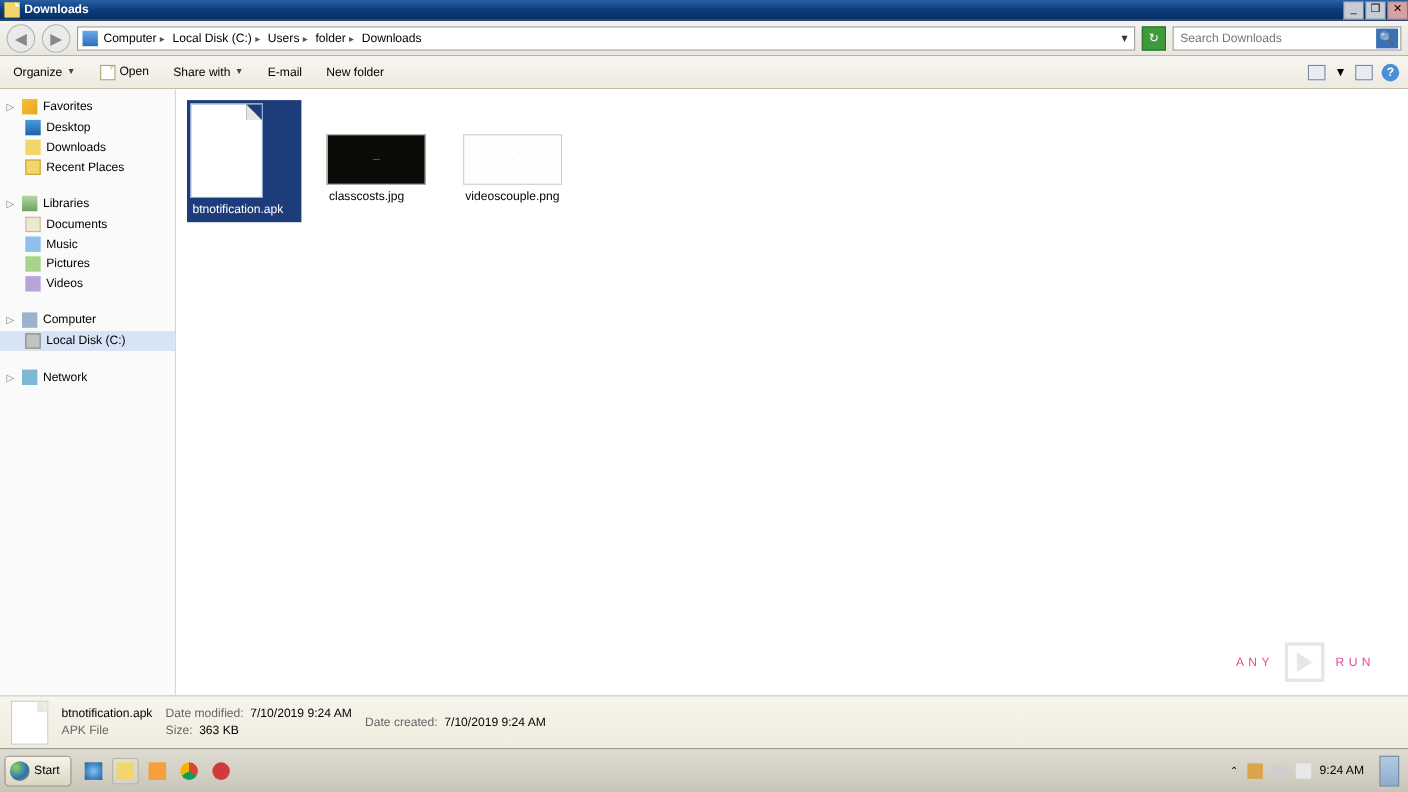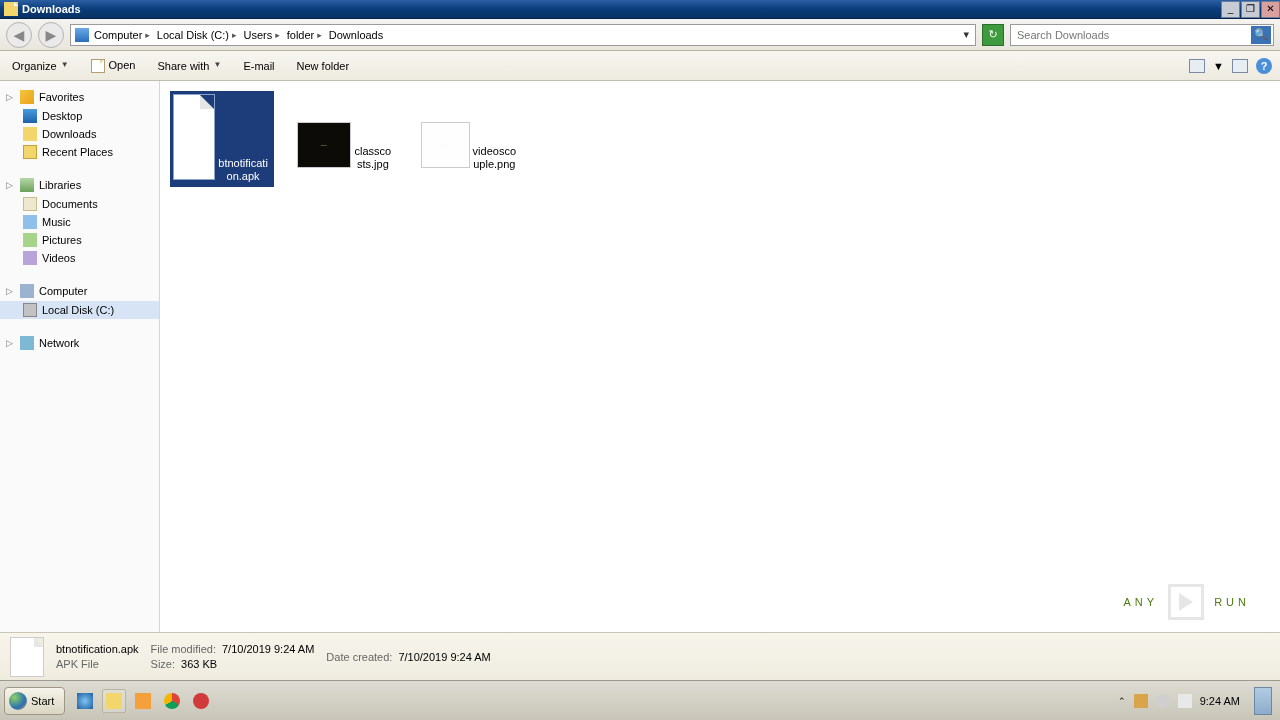--- a/index.html
+++ b/index.html
@@ -12,21 +12,21 @@
 .titlebar .wbtn { width:19px; height:17px; background:#c7ccd4; border:1px solid #6b7d99; margin-left:1px; display:flex; align-items:center; justify-content:center; color:#000; font-size:10px; line-height:1; }
 .titlebar .wbtn.close { background:#d9a0a0; }
 .navbar { height:32px; background:linear-gradient(#f4f3ef,#e9e6dd); border-bottom:1px solid #b8b4a4; display:flex; align-items:center; padding:0 6px; gap:6px; }
 .navbtn { width:26px; height:26px; border-radius:50%; background:#eaeaea; border:1px solid #b3b3b3; display:flex; align-items:center; justify-content:center; color:#888; font-size:14px; }
 .addrwrap { flex:1; display:flex; align-items:center; background:#fff; height:22px; border:1px solid #9a9a9a; padding:0 2px 0 4px; }
 .addrwrap .addricon{width:14px;height:14px;background:linear-gradient(#6aa9e8,#2a6fbb);margin-right:3px;}
 .crumb { display:flex; align-items:center; padding:0 2px; cursor:default; }
 .crumb .sep{ color:#555; margin:0 3px; font-size:9px; }
 .addrwrap .ddarr{ margin-left:auto; color:#333; padding:0 4px; }
 .refresh { width:22px; height:22px; background:#3d9b3d; border:1px solid #2b6f2b; display:flex; align-items:center; justify-content:center; color:#fff; }
-.searchwrap { width:264px; height:22px; background:#fff; border:1px solid #9a9a9a; display:flex; align-items:center; padding:0 2px 0 6px; color:#777; }
+.searchwrap { width:208px; height:22px; background:#fff; border:1px solid #9a9a9a; display:flex; align-items:center; padding:0 2px 0 6px; color:#777; }
 .searchwrap .sbtn{ margin-left:auto; width:20px; height:18px; background:#3b72b5; display:flex; align-items:center; justify-content:center; color:#fff; }
 .toolbar { height:30px; background:linear-gradient(#f7f6f1,#edeadf); border-bottom:1px solid #c2beae; display:flex; align-items:center; padding:0 8px; gap:14px; }
 .tbtn { display:flex; align-items:flex-start; gap:4px; cursor:default; padding:2px 4px; }
 .tbtn .dd{ font-size:8px; color:#444; }
 .tbtn .fic{width:14px;height:14px;background:#fff;border:1px solid #b0a070;position:relative}
 .tbtn .fic:after{content:"";position:absolute;right:0;top:0;border-left:4px solid #e1d8b8;border-bottom:4px solid transparent}
 .toolbar .rbtns{ margin-left:auto; display:flex; align-items:center; gap:8px; }
 .sq{width:16px;height:14px;border:1px solid #7a8aa3;background:#e8edf4}
 .helpico{width:16px;height:16px;border-radius:50%;background:#4a90d9;color:#fff;display:flex;align-items:center;justify-content:center;font-size:11px;font-weight:bold}
 .body { display:flex; height:551px; background:#fff; }
@@ -44,33 +44,33 @@
 .ic-lib{background:linear-gradient(#b5d7a8,#6aa25a)}
 .ic-doc{background:#efe8d0;border:1px solid #c9bd8e}
 .ic-music{background:#8fc0ec}
 .ic-pic{background:#a7d48a}
 .ic-vid{background:#b9a4da}
 .ic-comp{background:#9ab4cf}
 .ic-disk{background:#c2c2c2;border:1px solid #888}
 .ic-net{background:#7db9d4}
 .content { flex:1; background:#fff; padding:10px; position:relative; }
 .files { display:flex; gap:20px; align-items:flex-start; }
-.file { width:104px; display:flex; flex-direction:row; align-items:flex-end; padding:3px; }
+.file { width:104px; display:flex; flex-direction:column; align-items:flex-start; padding:3px; }
 .file.sel { background:#1d3c7a; color:#fff; }
 .file .thumb { width:80px; height:80px; background:#fff; border:1px solid #ccc; display:flex; align-items:center; justify-content:center; position:relative; margin-bottom:4px; }
 .file.sel .thumb{border-color:#8aa4cc}
 .file .thumb.docpage{width:66px;height:86px;margin-top:0}
 .file .thumb.docpage:after{content:"";position:absolute;right:0;top:0;width:0;height:0;border-left:14px solid #e6e6e6;border-top:14px solid #1d3c7a}
 .file .thumb.img{ width:90px; height:46px; border:1px solid #ccc; margin-top:28px; }
 .file .thumb.img.dark{background:#0d0b07}
 .file .thumb.img.light{background:#fefefe}
 .file .thumb.img .tiny{font-size:6px;color:#c6a95b}
 .file .thumb.img.light .tiny{color:#f2b7b7}
 .file .fname{ text-align:center; word-break:break-all; max-width:100%; padding:1px 2px; line-height:13px; }
-.watermark{position:absolute;right:30px;bottom:12px;color:#4d7c0f;font-size:34px;letter-spacing:4px;font-weight:300;display:flex;align-items:center;gap:10px}
+.watermark{position:absolute;right:30px;bottom:12px;color:#ec4899;font-size:34px;letter-spacing:4px;font-weight:300;display:flex;align-items:center;gap:10px}
 .watermark .play{width:36px;height:36px;border:3px solid #e6e6e6;display:flex;align-items:center;justify-content:center}
 .watermark .play:after{content:"";border-left:14px solid #e6e6e6;border-top:9px solid transparent;border-bottom:9px solid transparent}
 .details { height:48px; background:linear-gradient(#f7f5ec,#efecdf); border-top:1px solid #c9c5b5; display:flex; align-items:center; padding:4px 10px; gap:12px; }
 .details .dicon{width:34px;height:40px;background:#fff;border:1px solid #ccc;position:relative}
 .details .dicon:after{content:"";position:absolute;right:0;top:0;border-left:9px solid #e6e6e6;border-top:9px solid #efecdf}
 .dcol{display:flex;flex-direction:column;gap:3px}
 .drow{display:flex;gap:6px}
 .dlabel{color:#666}
 .taskbar { height:40px; background:linear-gradient(#dedcd2,#c8c5b8); border-top:1px solid #9c9a8e; display:flex; align-items:center; padding:0 4px; }
 .start { height:28px; padding:0 10px 0 4px; background:linear-gradient(#f6f4ea,#dad6c3); border:1px solid #9b9784; border-radius:4px; display:flex; align-items:center; gap:4px; }
@@ -249,21 +249,21 @@
 </div>
 
 <div class="details">
   <div class="dicon"></div>
   <div class="dcol">
     <span>btnotification.apk</span>
     <span style="color:#666">APK File</span>
   </div>
   <div class="dcol">
     <div class="drow">
-        <span class="dlabel">File modified:</span>
+        <span class="dlabel">Date modified:</span>
         <span>7/10/2019 9:24 AM</span>
       </div>
     <div class="drow">
         <span class="dlabel">Size:</span>
         <span>363 KB</span>
       </div>
   </div>
   <div class="dcol">
     <div class="drow">
         <span class="dlabel">Date created:</span>

